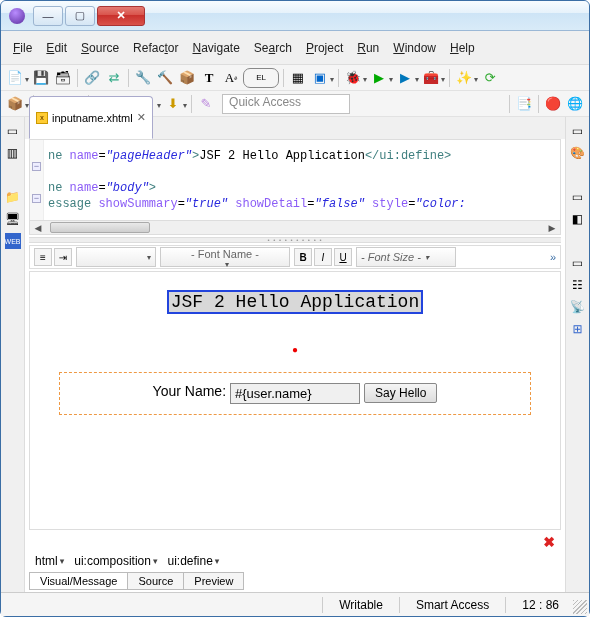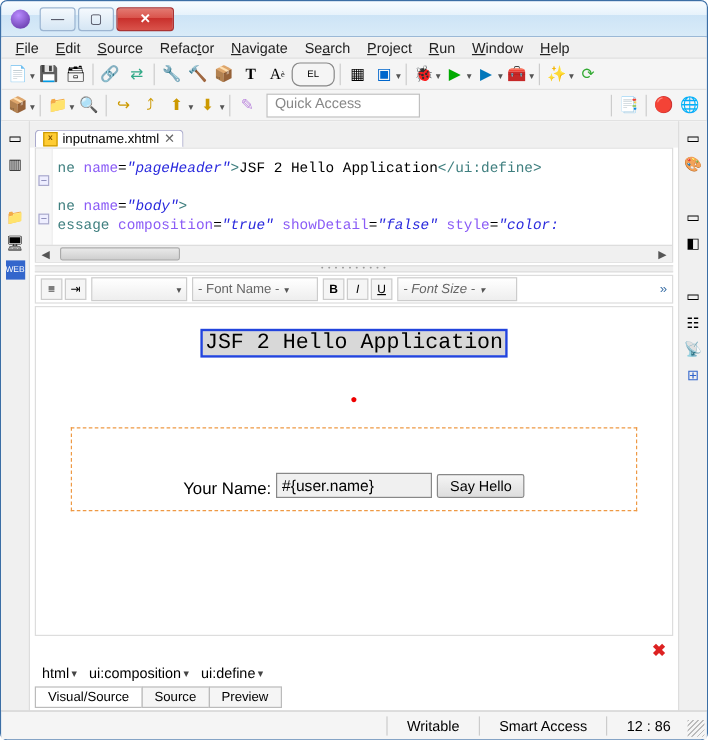--- a/index.html
+++ b/index.html
@@ -7,39 +7,39 @@
   
   
   .window { width: 590px; height: 617px; border: 1px solid #3b6ea5; border-radius: 6px; background: #fff; display: flex; flex-direction: column; box-shadow: inset 0 0 0 1px #7fa8d6; }
   .titlebar { height: 30px; background: linear-gradient(to bottom, #f8fcff 0%, #e6f2fb 40%, #cde4f6 41%, #d9ebf8 100%); display: flex; align-items: center; padding: 0 4px 0 8px; border-top-left-radius: 5px; border-top-right-radius: 5px; border-bottom: 1px solid #9bb8d6; }
   .app-icon { width: 16px; height: 16px; background: radial-gradient(circle at 40% 30%, #b98cff 0%, #5a2d9e 100%); border-radius: 50%; margin-right: 6px; }
   .title-text { flex: 1; color: #000; font-size: 12px; white-space: nowrap; overflow: hidden; }
   .win-buttons { display: flex; gap: 0; }
   .win-btn { width: 30px; height: 20px; border: 1px solid #9cb5d1; border-radius: 3px; background: linear-gradient(to bottom, #f5f9fd, #d5e6f4); margin-left: 2px; display: flex; align-items: center; justify-content: center; font-size: 11px; color: #334; }
   .win-close { width: 48px; background: linear-gradient(to bottom, #e37a72 0%, #d9534b 45%, #c9302c 46%, #d9534b 100%); border-color: #a33; color: #fff; font-weight: bold; }
   
-  .menubar { height: 18px; display: flex; align-items: center; padding: 0 6px; gap: 2px; background: #f0f0f0; border-bottom: 1px solid #ddd; }
+  .menubar { height: 34px; display: flex; align-items: center; padding: 0 6px; gap: 2px; background: #f0f0f0; border-bottom: 1px solid #ddd; }
   .menu-item { padding: 2px 6px; color: #222; font-size: 12px; }
   .menu-item .u { text-decoration: underline; }
   
   .toolbar-row { height: 26px; display: flex; align-items: center; padding: 0 4px; gap: 2px; background: #f5f5f5; border-bottom: 1px solid #e2e2e2; }
   .tb-btn { width: 20px; height: 20px; display: inline-flex; align-items: center; justify-content: center; font-size: 13px; }
   .tb-sep { width: 1px; height: 18px; background: #ccc; margin: 0 2px; }
   .tb-dd { font-size: 8px; color: #555; margin-left: -2px; padding-top:4px; }
   .arrow { font-size: 9px; color: #444; }
   .quick { height: 20px; border: 1px solid #c0c0c0; padding: 0 48px 0 6px; font-size: 12px; color: #888; background: #fff; margin-left: 4px; }
   
   .workspace { flex: 1; display: flex; background: #fff; min-height: 0; }
   .side-strip { width: 24px; background: #f0f0f0; border-right: 1px solid #ddd; display: flex; flex-direction: column; align-items: center; gap: 6px; padding-top: 6px; }
   .side-strip.right { border-right: none; border-left: 1px solid #ddd; }
   .strip-icon { width: 16px; height: 16px; display: flex; align-items: center; justify-content: center; font-size: 12px; }
   
   .center { flex: 1; display: flex; flex-direction: column; min-width: 0; }
   .tabbar { height: 22px; display: flex; align-items: flex-end; padding: 0 4px; background: #f0f0f0; position: relative; }
-  .file-tab { display: flex; align-items: center; gap: 4px; background: #fff; border: 1px solid #aac; border-bottom: 1px solid #fff; padding: 0 6px; font-size: 11px; border-radius: 4px 4px 0 0; }
+  .file-tab { display: flex; align-items: center; gap: 4px; background: #fff; border: 1px solid #aac; border-bottom: 1px solid #fff; padding: 14px 6px; font-size: 11px; border-radius: 4px 4px 0 0; }
   .tab-icon { width: 12px; height: 12px; background: #ffcc33; border: 1px solid #cc9900; font-size: 7px; display:flex; align-items:center; justify-content:center; color:#805500; font-weight:bold;}
   .tab-x { color: #666; font-size: 11px; }
   
   .editor { border: 1px solid #ddd; margin: 0 4px; position: relative; }
   .code { font-family: "Courier New", monospace; font-size: 12px; padding: 8px 4px 8px 18px; background: #fff; line-height: 16px; white-space: nowrap; overflow: hidden; }
   .gutter { position: absolute; left: 0; top: 0; bottom: 10px; width: 14px; background: #f7f7f7; border-right: 1px solid #eee; }
   .minus { position:absolute; left:2px; font-size:9px; color:#77a; border:1px solid #aac; background:#eef; width:9px; height:9px; line-height:7px; text-align:center; cursor:pointer;}
   .code .tag { color: #3f7f7f; }
   .code .attr { color: #8b5cf6; }
   .code .str { color: #2a2add; font-style: italic; }
@@ -55,24 +55,24 @@
   .fmt-btn { width: 18px; height: 18px; border: 1px solid #ccc; background:#f5f5f5; display:flex; align-items:center; justify-content:center; font-size:10px;}
   .fmt-select { border: 1px solid #ccc; height: 20px; color: #666; font-size: 11px; display: flex; align-items: center; padding: 0 4px; background: linear-gradient(#fff,#eee); }
   .fmt-select .dd { margin-left: 4px; font-size: 8px; color: #555; }
   .chev { color:#3a6ea5; font-size:11px; margin-left:auto; }
   
   .preview { flex: 1; border: 1px solid #ddd; margin: 2px 4px 0 4px; background: #fff; padding: 20px 30px 10px 30px; overflow: auto; }
   .pv-title { display: inline-block; font-family: "Courier New", monospace; font-size: 18px; background: #d8d8d8; padding: 0 2px; outline: 2px solid #2244dd; }
   .error-block { margin-top: 32px; display:flex; justify-content:center; }
   .error-row { color: #ee0000; font-weight: bold; font-size: 14px; display:flex; align-items:center; gap:6px;}
   .error-row .bullet { font-size: 10px; }
-  .form-block { margin-top: 18px; outline: 1px dashed #ee9944; padding: 10px 8px; display: flex; align-items: flex-end; justify-content: center; gap: 4px; }
+  .form-block { margin-top: 18px; outline: 1px dashed #ee9944; padding: 10px 8px; display: flex; align-items: flex-start; justify-content: center; gap: 4px; }
   .form-label { font-size: 14px; }
   .form-input { border: 1px solid #888; background:#f0f0f0; font-size: 13px; padding: 2px 4px; width: 130px; }
-  .form-button { font-size: 12px; padding: 2px 10px; background: linear-gradient(#f5f5f5,#ddd); border:1px solid #888; border-radius:2px;margin-top:28px; }
+  .form-button { font-size: 12px; padding: 2px 10px; background: linear-gradient(#f5f5f5,#ddd); border:1px solid #888; border-radius:2px; }
   
   .close-red { text-align: right; padding: 4px 10px 0 0; color: #d22; font-weight: bold; font-size: 14px; }
   .breadcrumb { display: flex; gap: 10px; padding: 4px 10px; font-size: 12px; align-items:center;}
   .bc-item { display:flex; align-items:center; gap:2px;text-align:center;}
   .bottom-tabs { display: flex; padding: 0 4px 2px 4px; }
   .bt { border: 1px solid #bbb; padding: 2px 10px; font-size: 11px; background: #f5f5f5; margin-right:-1px;}
   .bt.active { background: #fff; }
   
   .statusbar { height: 24px; border-top: 1px solid #ccc; display: flex; align-items: center; padding: 0 6px; font-size: 12px; gap: 0; background:#f5f5f5;}
   .status-sep { width:1px; height:16px; background:#ccc; margin: 0 12px;}
@@ -188,40 +188,40 @@
 
       <div class="editor">
         <div class="gutter">
           <span class="minus" style="top:22px;">−</span>
           <span class="minus" style="top:54px;">−</span>
         </div>
         <div class="code">
           <div><span class="tag">ne </span><span class="attr">name</span><span class="txt">=</span><span class="str">"pageHeader"</span><span class="tag">&gt;</span><span class="txt">JSF 2 Hello Application</span><span class="tag">&lt;/</span><span class="tag">ui:define</span><span class="tag">&gt;</span></div>
           <div>&nbsp;</div>
           <div><span class="tag">ne </span><span class="attr">name</span><span class="txt">=</span><span class="str">"body"</span><span class="tag">&gt;</span></div>
-          <div><span class="tag">essage </span><span class="attr">composition</span><span class="txt">=</span><span class="str">"true"</span><span class="attr"> showDetail</span><span class="txt">=</span><span class="str">"false"</span><span class="attr"> style</span><span class="txt">=</span><span class="str">"color:</span></div>
+          <div><span class="tag">essage </span><span class="attr">showSummary</span><span class="txt">=</span><span class="str">"true"</span><span class="attr"> showDetail</span><span class="txt">=</span><span class="str">"false"</span><span class="attr"> style</span><span class="txt">=</span><span class="str">"color:</span></div>
         </div>
         <div class="hscroll">
           <span class="harr" style="left:0">◀</span>
           <div class="hthumb"></div>
           <span class="harr" style="right:0">▶</span>
         </div>
       </div>
 
       <div class="resizer">• • • • • • • • • •</div>
 
       <div class="fmt-bar">
         <div class="fmt-group">
           <div class="fmt-btn">≡</div>
           <div class="fmt-btn">⇥</div>
         </div>
         <div class="fmt-select" style="width:80px;">
             <span class="dd" style="margin-left:auto">▾</span>
           </div>
-        <div class="fmt-select" style="width:105px;">
+        <div class="fmt-select" style="width:130px;flex-direction:column;">
             <span>- Font Name -</span>
             <span class="dd">▾</span>
           </div>
         <div class="fmt-group">
           <div class="fmt-btn">
               <b>B</b>
             </div>
           <div class="fmt-btn">
               <i>I</i>
             </div>
@@ -263,21 +263,21 @@
             <span>ui:composition</span> 
             <span class="arrow">▾</span>
           </div>
         <div class="bc-item">
             <span>ui:define</span> 
             <span class="arrow">▾</span>
           </div>
       </div>
 
       <div class="bottom-tabs">
-        <div class="bt active">Visual/Source</div>
+        <div class="bt active">Visual/Message</div>
         <div class="bt">Source</div>
         <div class="bt">Preview</div>
       </div>
     </div>
 
     <div class="side-strip right">
       <span class="strip-icon">▭</span>
       <span class="strip-icon">🎨</span>
       <span class="strip-icon"></span>
       <span class="strip-icon">▭</span>

